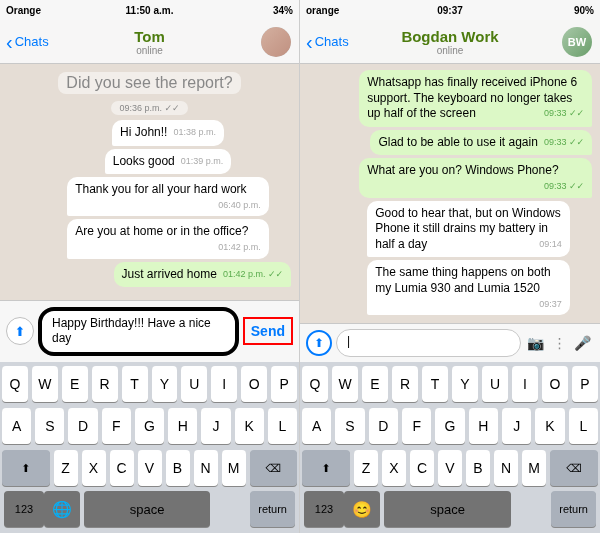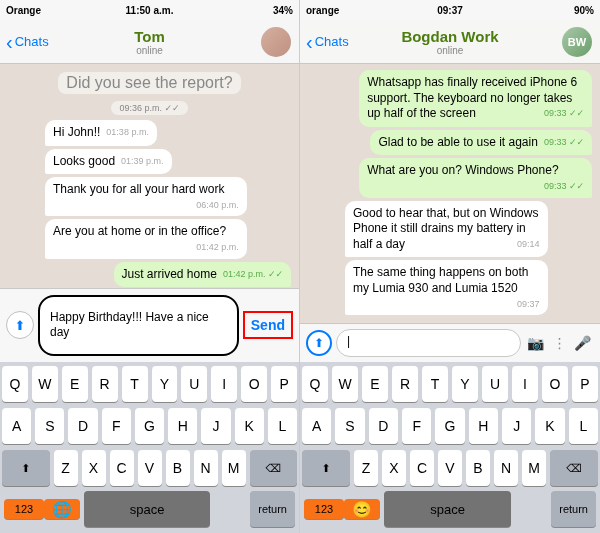--- a/index.html
+++ b/index.html
@@ -82,21 +82,21 @@
       background: #e5ddd5;
       display: flex;
       flex-direction: column;
       gap: 3px;
     }
 
     .bubble-row {
       display: flex;
       flex-direction: column;
     }
-    .bubble-row.received { align-items: flex-start; margin-left: 37px; }
+    .bubble-row.received { align-items: center; margin-left: 37px; }
     .bubble-row.sent { align-items: flex-end; }
 
     .bubble {
       max-width: 82%;
       padding: 5px 8px;
       border-radius: 10px;
       font-size: 12px;
       line-height: 1.3;
       position: relative;
       word-break: break-word;
@@ -151,23 +151,23 @@
       background: #fff;
       display: flex;
       align-items: center;
       justify-content: center;
       font-size: 13px;
       color: #007aff;
       cursor: pointer;
     }
     .input-text-box {
       flex: 1;
-      border: 2px solid #000000;
+      border: 4px solid #000000;
       border-radius: 16px;
-      padding: 13px 10px;
+      padding: 5px 10px;
       font-size: 12px;
       background: #fff;
       color: #000;
       min-height: 30px;
       line-height: 1.3;
     }
     .send-btn {
       color: #007aff;
       font-size: 14px;
       font-weight: 600;
@@ -209,22 +209,22 @@
       font-size: 11px;
     }
     .key.wide { max-width: 60px; flex: 2; }
     .keyboard-bottom {
       display: flex;
       justify-content: space-between;
       align-items: center;
       padding: 3px 4px 6px 4px;
     }
     .kb-bottom-key {
-      height: 20px;
-      background: #f97316;
+      height: 36px;
+      background: #737373;
       border-radius: 4px;
       display: flex;
       align-items: center;
       justify-content: center;
       font-size: 11px;
       color: #000;
       box-shadow: 0 1px 0 #888;
       cursor: pointer;
       padding: 0 8px;
       min-width: 40px;

